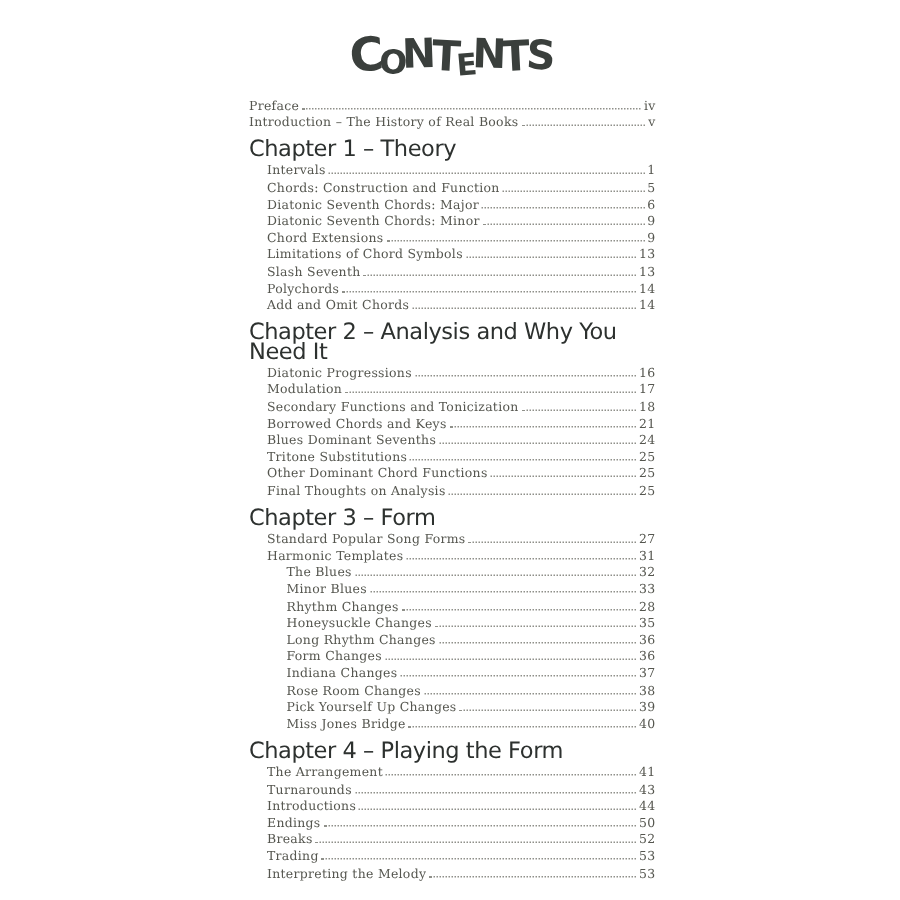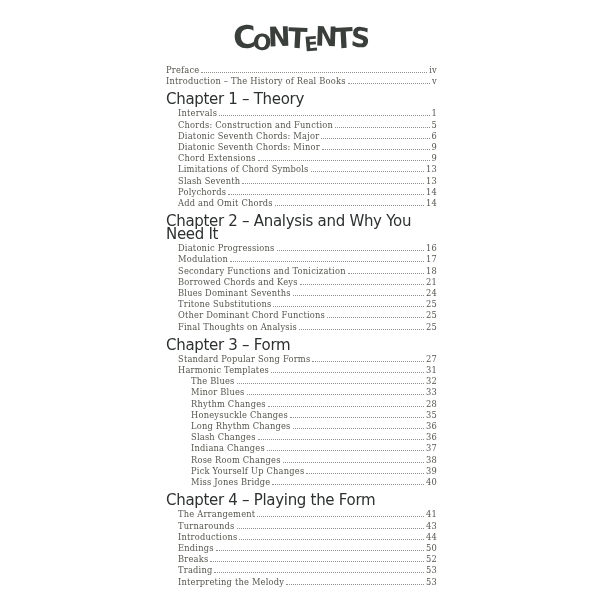--- a/index.html
+++ b/index.html
@@ -236,21 +236,21 @@
     <span class="pg">35</span>
   </div>
 
   <div class="row indent-2">
     <span class="lbl">Long Rhythm Changes</span>
     <span class="dots"></span>
     <span class="pg">36</span>
   </div>
 
   <div class="row indent-2">
-    <span class="lbl">Slash Changes</span>
+    <span class="lbl">Form Changes</span>
     <span class="dots"></span>
     <span class="pg">36</span>
   </div>
 
   <div class="row indent-2">
     <span class="lbl">Indiana Changes</span>
     <span class="dots"></span>
     <span class="pg">37</span>
   </div>
 

